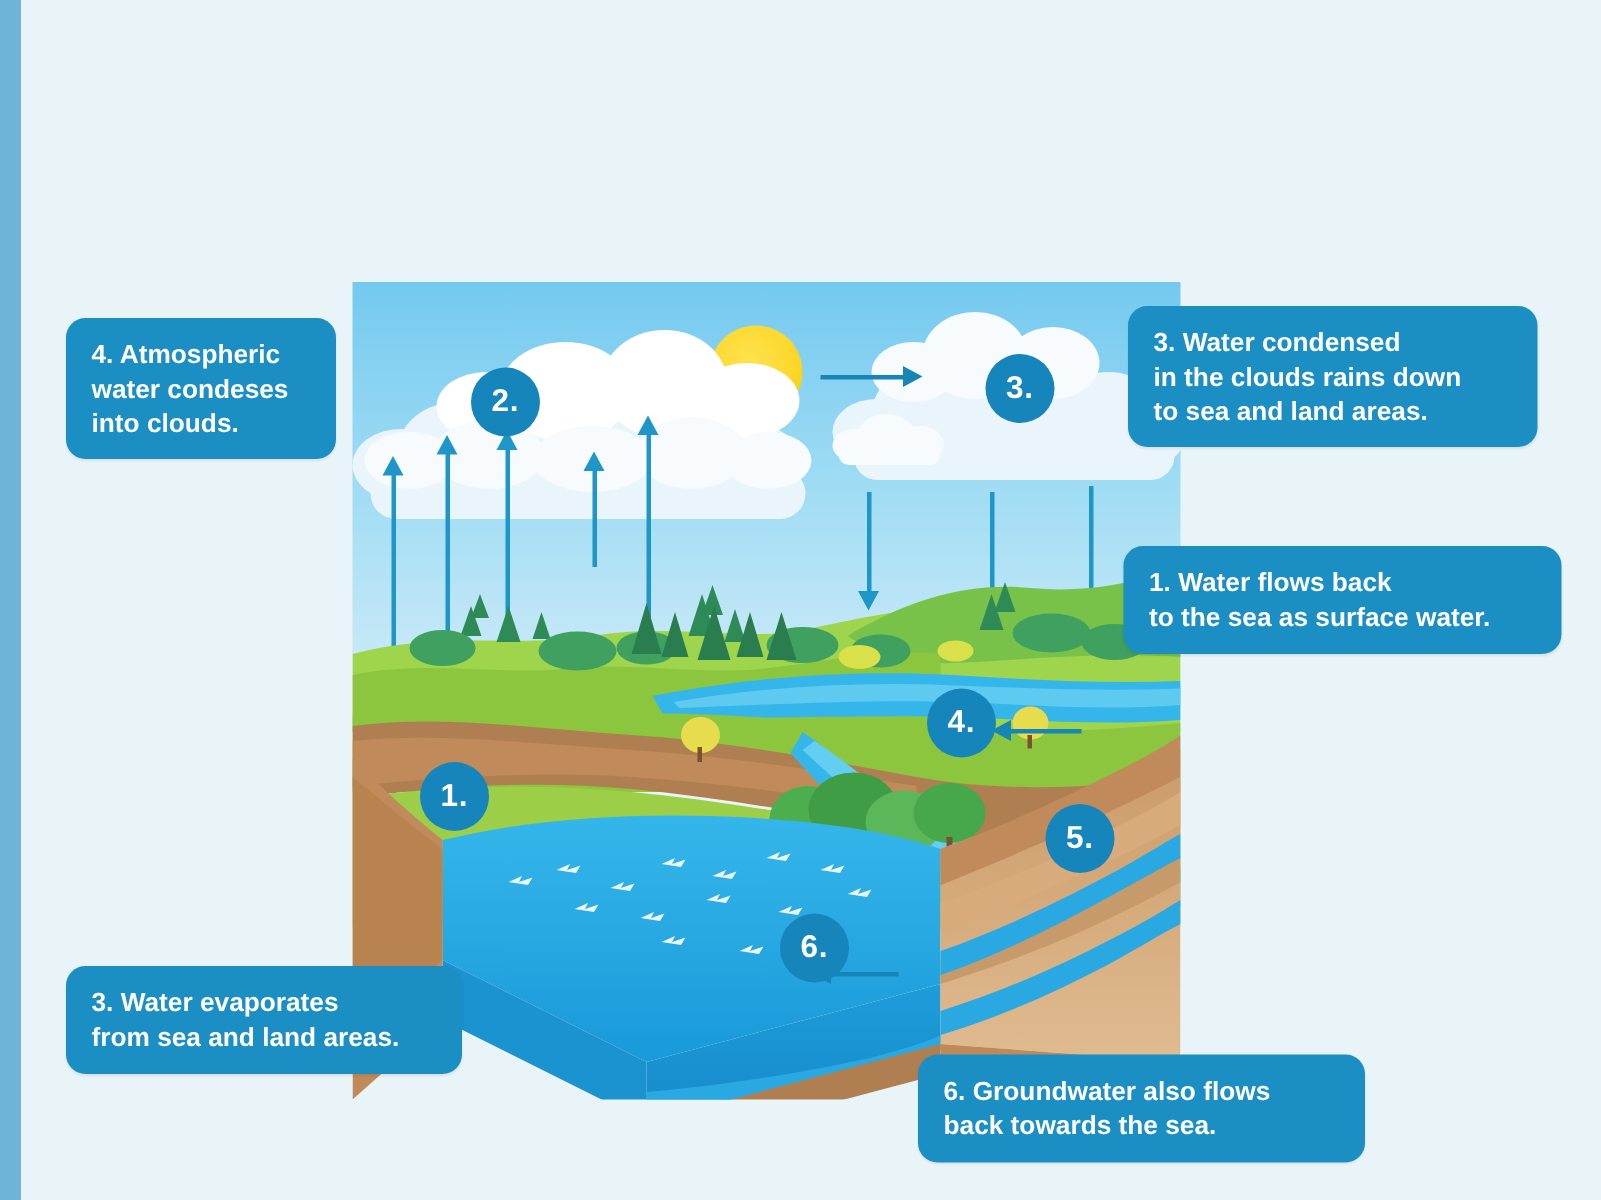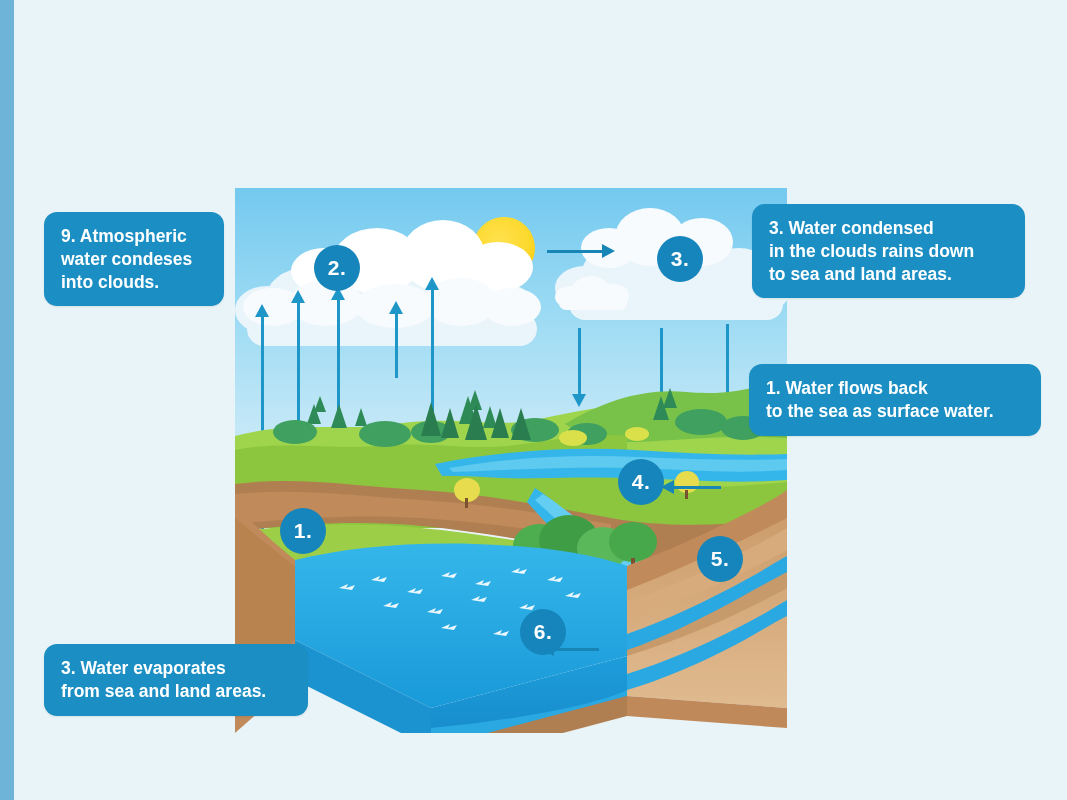--- a/index.html
+++ b/index.html
@@ -370,29 +370,31 @@
       <span>1.</span>
     </div>
     <div class="badge" style="left:462px;top:348px;">
       <span>5.</span>
     </div>
     <div class="badge" style="left:285px;top:421px;">
       <span>6.</span>
     </div>
   </div>
 
-  <div class="callout" style="left:44px;top:212px;width:180px;">9. Atmospheric
+  <div class="callout" style="left:44px;top:212px;width:180px;">4. Atmospheric
 water condeses
 into clouds.</div>
 
   <div class="callout" style="left:752px;top:204px;width:273px;">3.  Water condensed
 in the clouds rains down
 to sea and land areas.</div>
 
   <div class="callout" style="left:749px;top:364px;width:292px;">1. Water flows back
 to the sea as surface water.</div>
 
 
   <div class="callout" style="left:44px;top:644px;width:264px;">3. Water evaporates
 from sea and land areas.</div>
 
+  <div class="callout" style="left:612px;top:703px;width:298px;">6. Groundwater also flows
+back towards the sea.</div>
 
 </div>
 
 </body></html>

